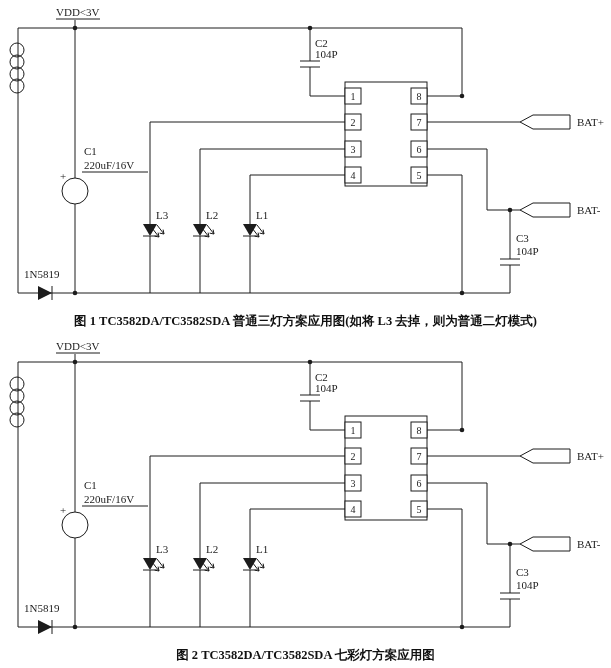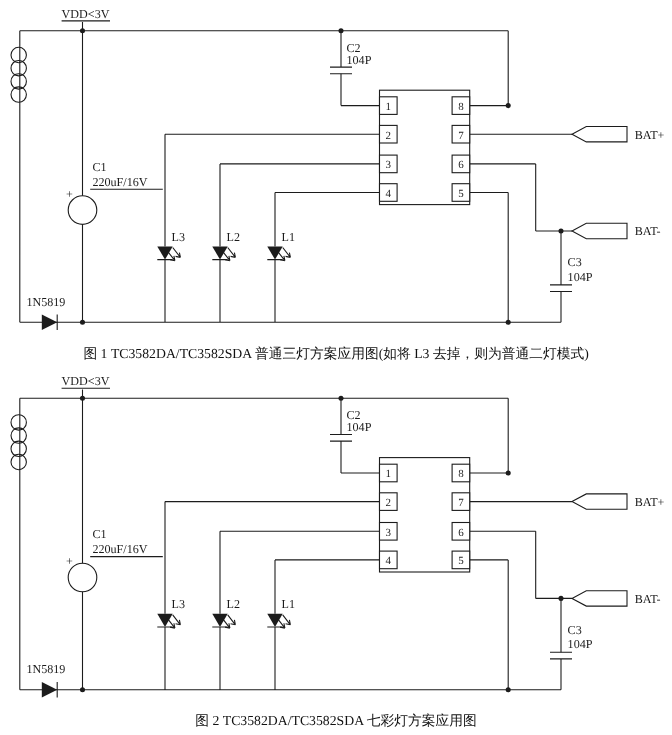--- a/index.html
+++ b/index.html
@@ -12,21 +12,21 @@
   svg text{font-family:"Liberation Serif", serif;font-size:11px;fill:#1c1c1c;}
   .wire{stroke:#1c1c1c;stroke-width:1;fill:none;}
   .sym{stroke:#1c1c1c;stroke-width:1;fill:none;}
   .solid{fill:#1c1c1c;stroke:none;}
   .pinbox{fill:#ffffff;stroke:#1c1c1c;stroke-width:1;}
   .pin-num{font-size:10px;text-anchor:middle;}
   .dot{fill:#1c1c1c;stroke:none;}
   .conn{fill:#ffffff;stroke:#1c1c1c;stroke-width:1;}
   .figure-caption{
     height:26px;display:flex;align-items:center;justify-content:center;
-    font-size:12.5px;font-weight:400;color:#111111;white-space:nowrap;
+    font-size:12.5px;font-weight:700;color:#111111;white-space:nowrap;
   }
 </style>
 </head>
 <body>
 
 <svg id="circuit-1" width="611" height="308" viewBox="0 0 611 308" xmlns="http://www.w3.org/2000/svg">
 
   <path class="wire" d="M18,28 H462 M18,28 V293 M18,293 H510 M75,20 V28 M75,28 V178 M75,204 V293
            M310,28 V61 M310,67 V96 M310,96 H345
            M345,122 H150 M150,122 V224 M345,149 H200 M200,149 V224 M345,175 H250 M250,175 V224

